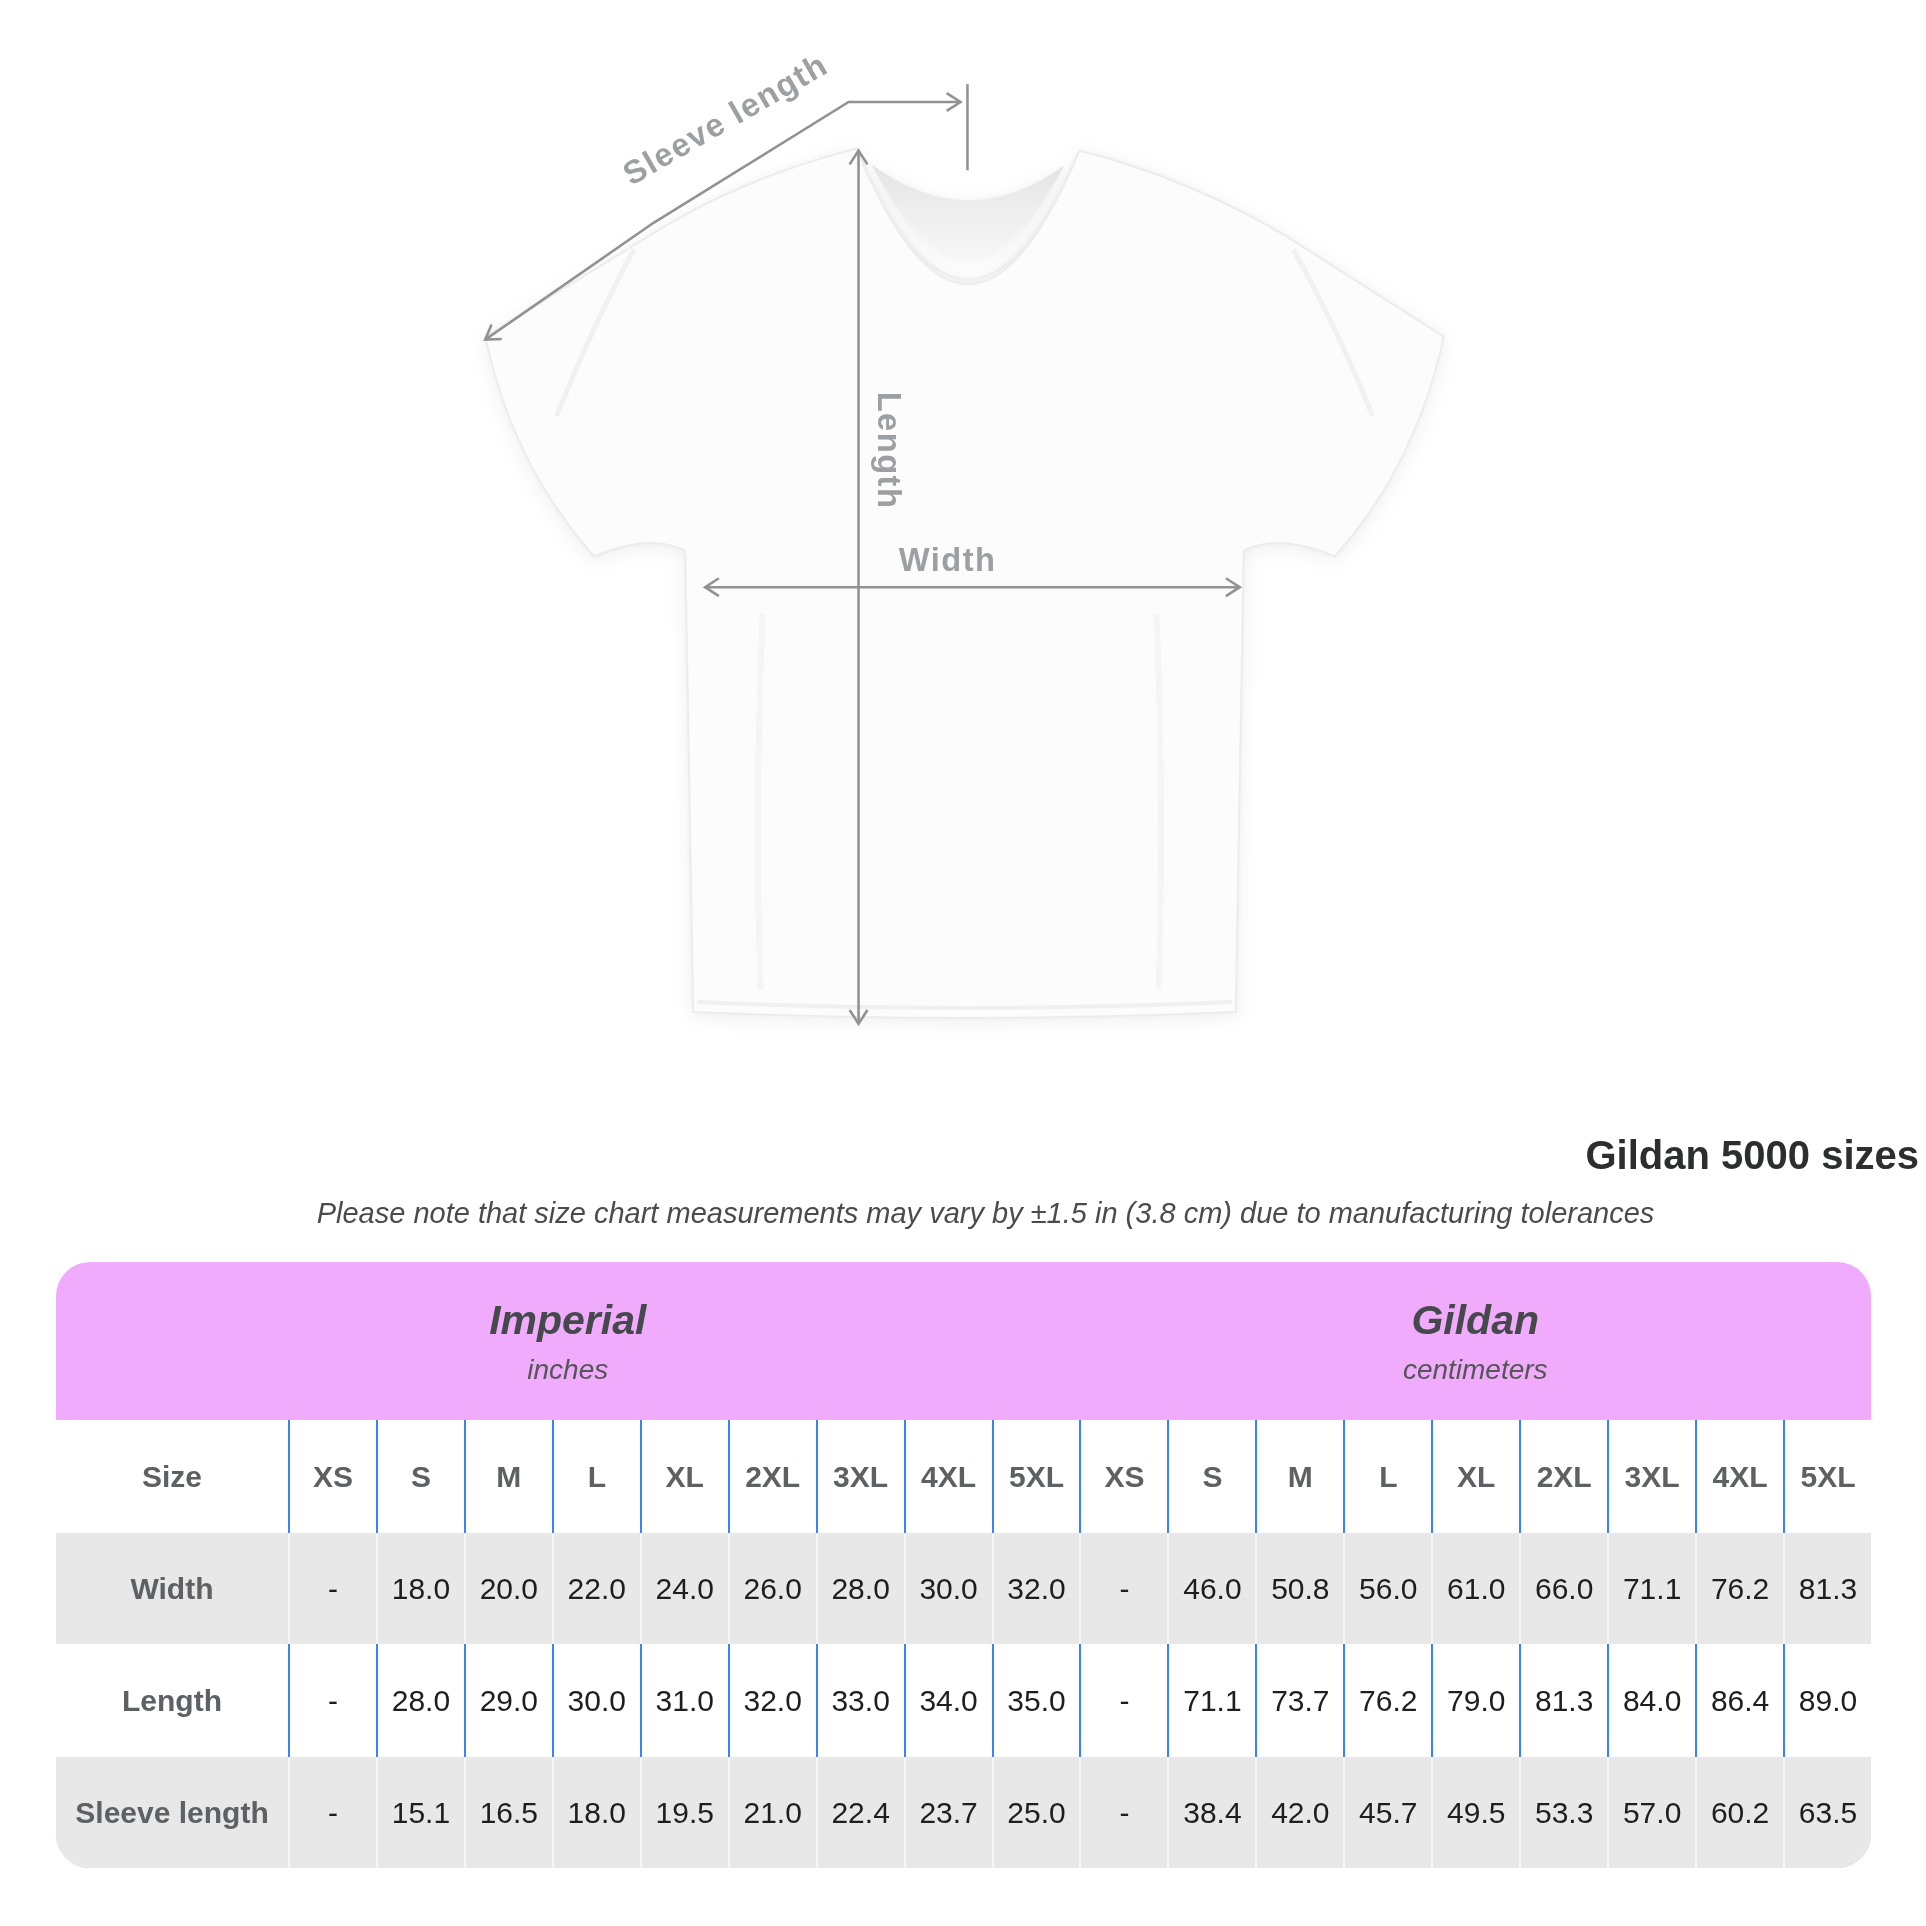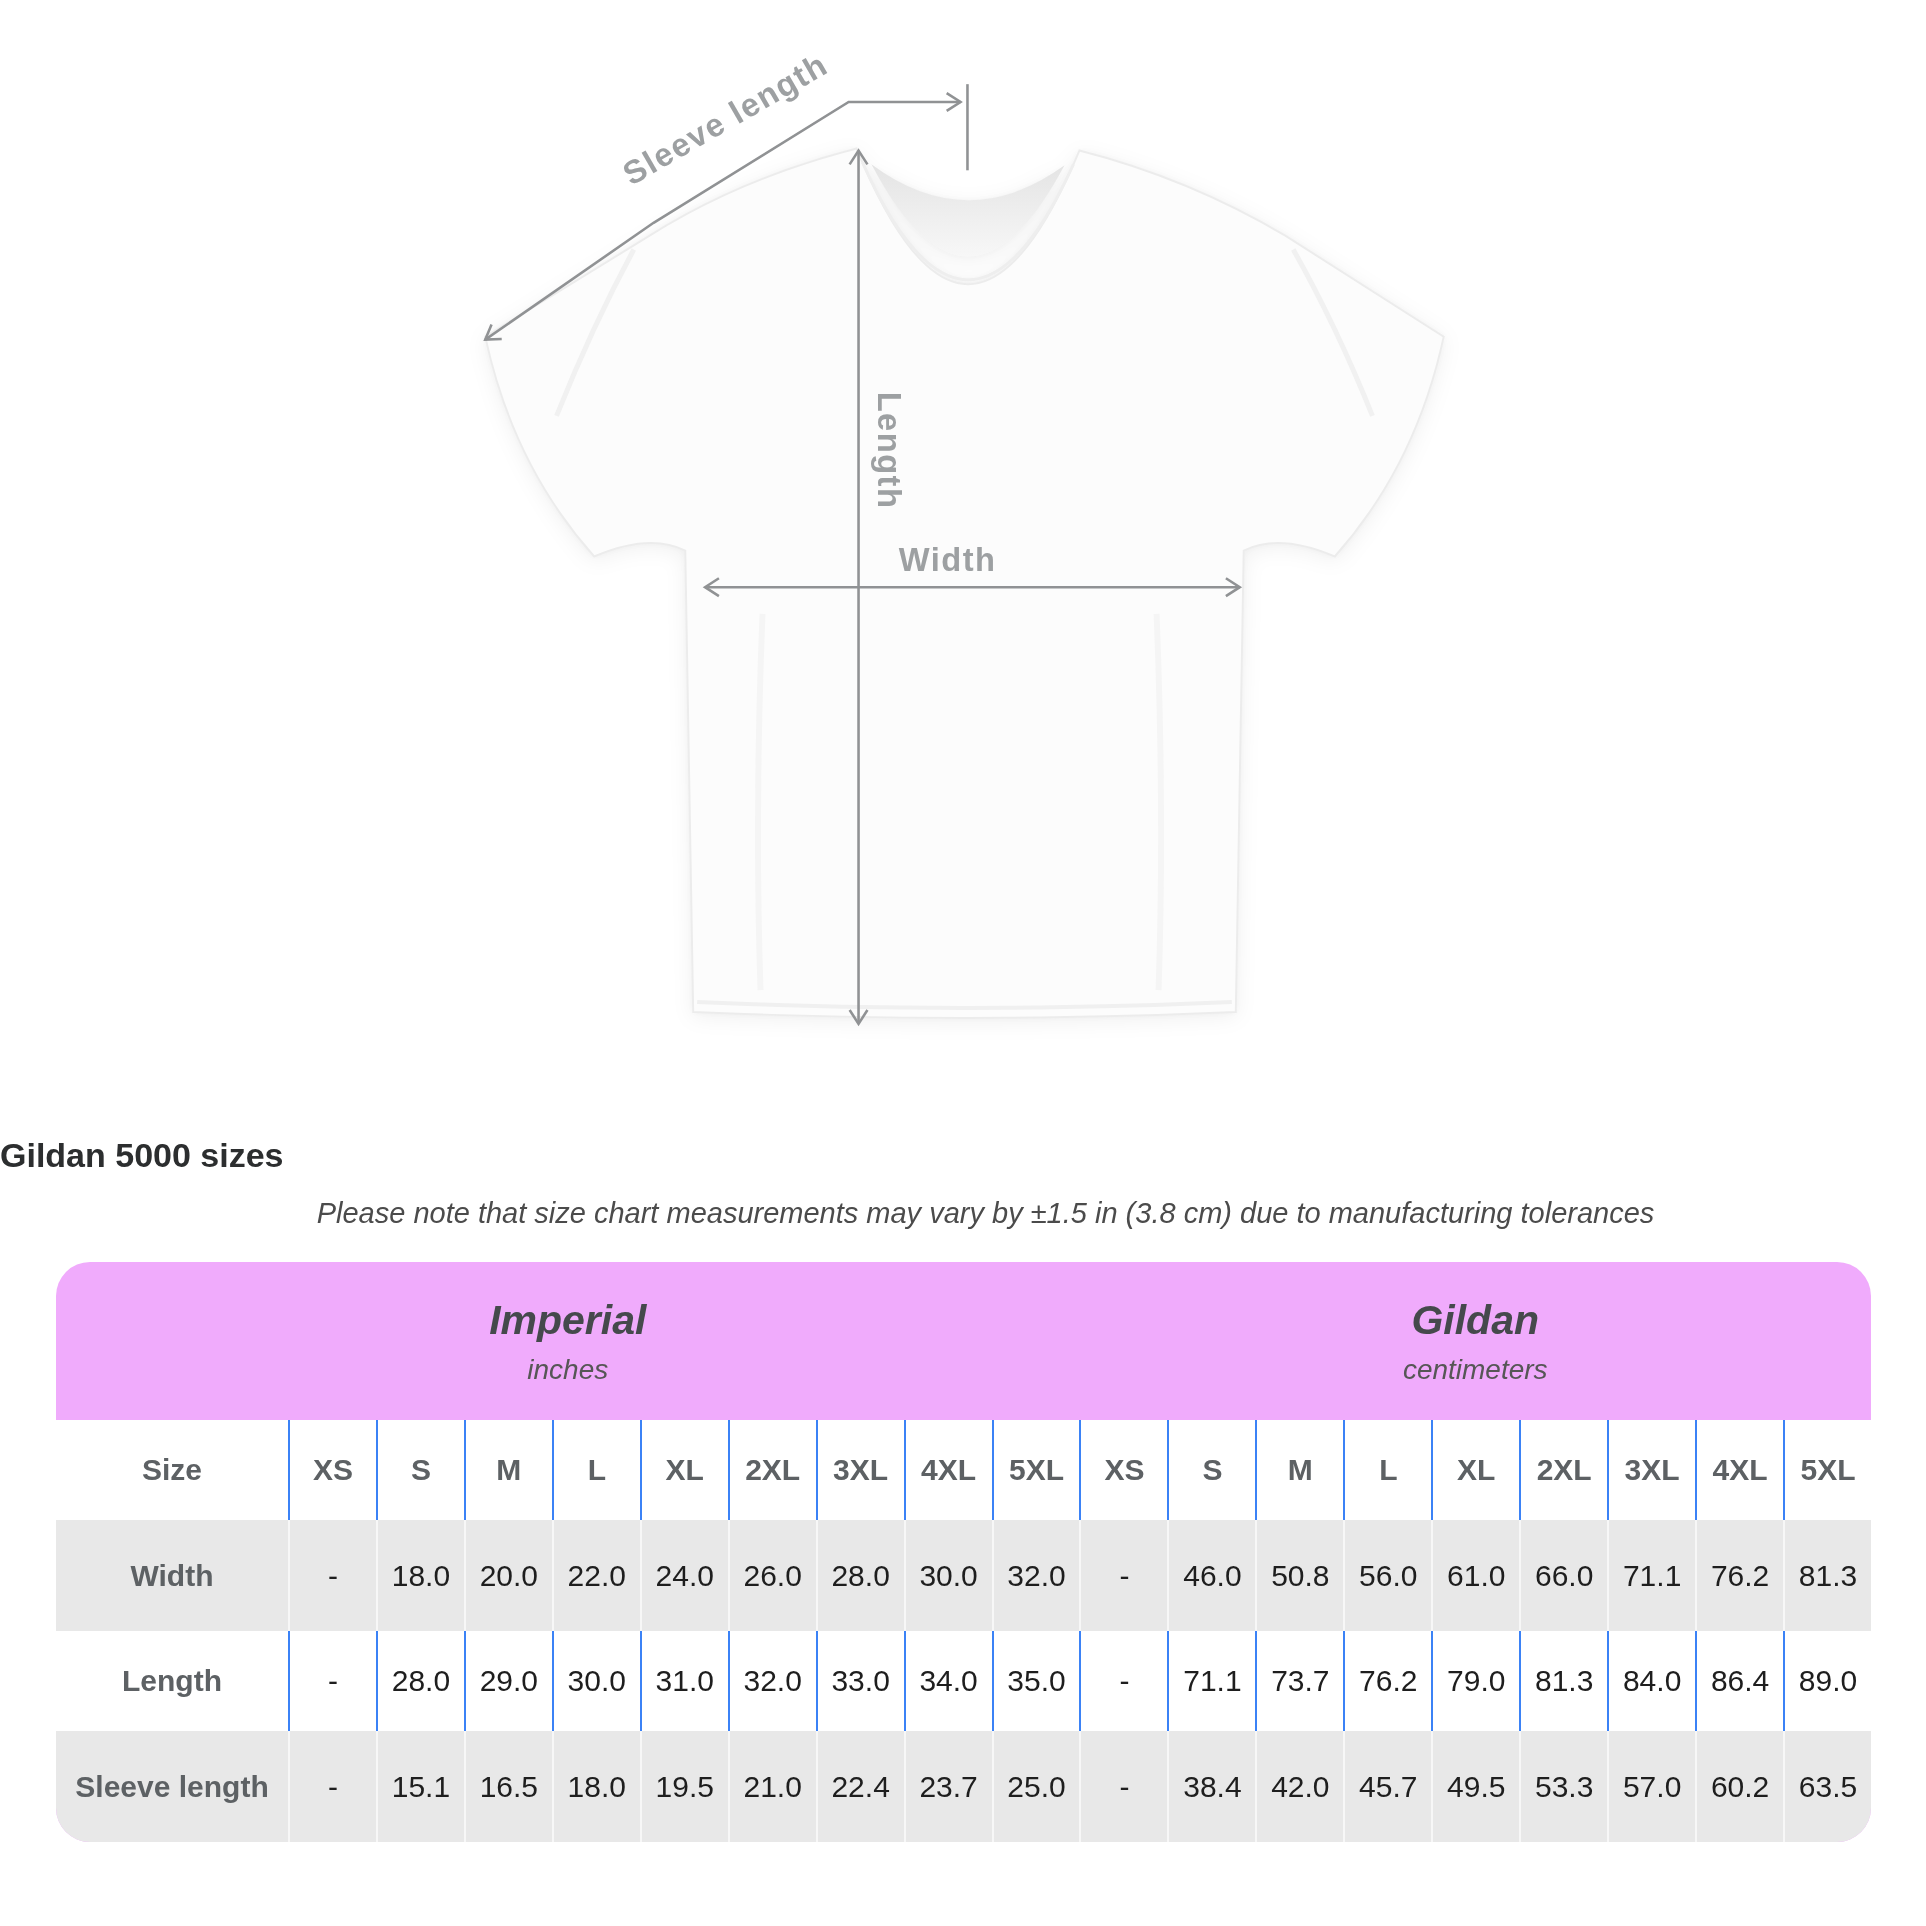--- a/index.html
+++ b/index.html
@@ -22,22 +22,22 @@
     fill: #9da0a2;
     font-weight: bold;
     font-size: 33px;
     letter-spacing: 1.5px;
     font-family: "Liberation Sans", sans-serif;
   }
 
   
   .chart-title {
     margin: 22px 8px 0 0;
-    text-align: left;
-    font-size: 34px;
+    text-align: right;
+    font-size: 40px;
     line-height: 48px;
     font-weight: bold;
     color: #2c2e2f;
   }
   .chart-subtitle {
     margin: 16px 0 0 0;
     text-align: center;
     font-style: italic;
     font-size: 29px;
     line-height: 36px;
@@ -61,21 +61,21 @@
     justify-content: center;
     text-align: center;
   }
   
   .group-cell { height: 158px; flex-direction: column; justify-content: center; gap: 10px; }
   .gi { grid-column: 1 / 11; }
   .gm { grid-column: 11 / 20; }
   .group-label { font-size: 41px; font-weight: bold; font-style: italic; color: #45494c; }
   .group-sublabel { font-size: 28px; font-style: italic; color: #565656; text-align: right; }
   
-  .rw .cell { background: #ffffff; height: 100px; }
+  .rw .cell { background: #ffffff; height: 113px; }
   .rg .cell { background: #e8e8e8; height: 111px; }
   .rw .cell + .cell { border-left: 2px solid #3b82f6; }
   .rg .cell + .cell { border-left: 2px solid #f7f7f7; }
   .head-cell, .label-cell { font-weight: bold; font-size: 30px; color: #5d6164; }
   .value-cell { font-size: 30px; color: #1e1e1e; }
 </style>
 </head>
 <body>
 
 <div class="page">

